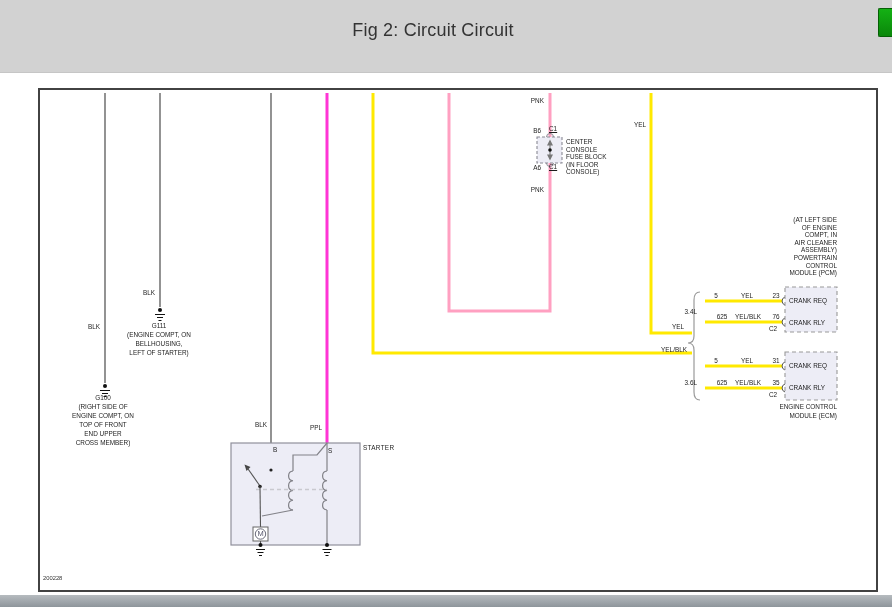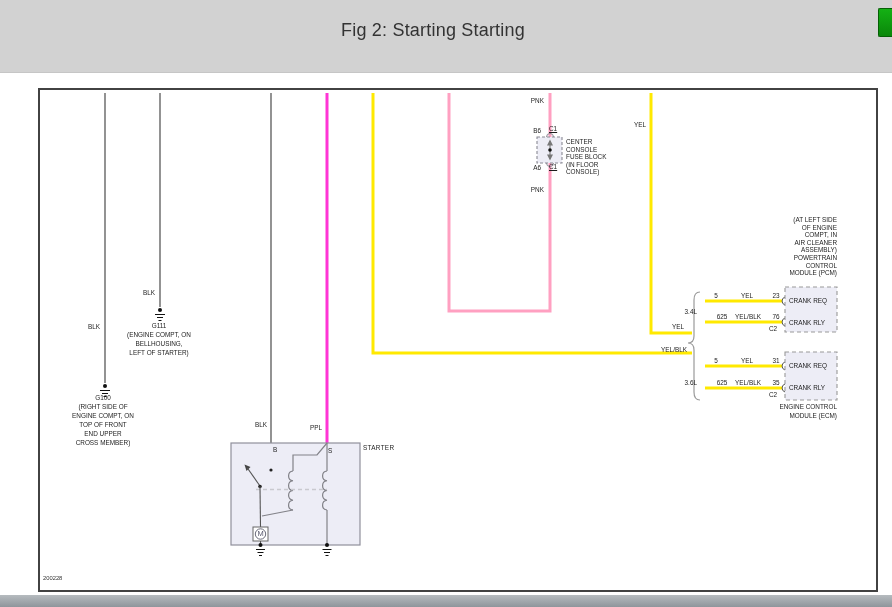--- a/index.html
+++ b/index.html
@@ -25,21 +25,21 @@
   .notes span{display:block;line-height:7.6px;}
   .doc{font-size:5.8px;color:#333;}
   .mlabel{font-size:7.5px;color:#55556b;}
 </style>
 </head>
 <body>
 
 <div class="screen">
 
   <div class="header">
-    <div class="title">Fig 2: Starting Starting</div>
+    <div class="title">Fig 2: Circuit Circuit</div>
     <div class="green-btn"></div>
   </div>
 
   <div class="frame">
     <svg width="836" height="500" viewBox="0 0 836 500">
 
       <line x1="65" y1="3" x2="65" y2="293" style="stroke:var(--blk);stroke-width:1.2"></line>
       <g>
         <circle cx="65" cy="296" r="2" fill="#111"></circle>
         <line x1="60" y1="300.5" x2="70" y2="300.5" stroke="#111" stroke-width="1"></line>

